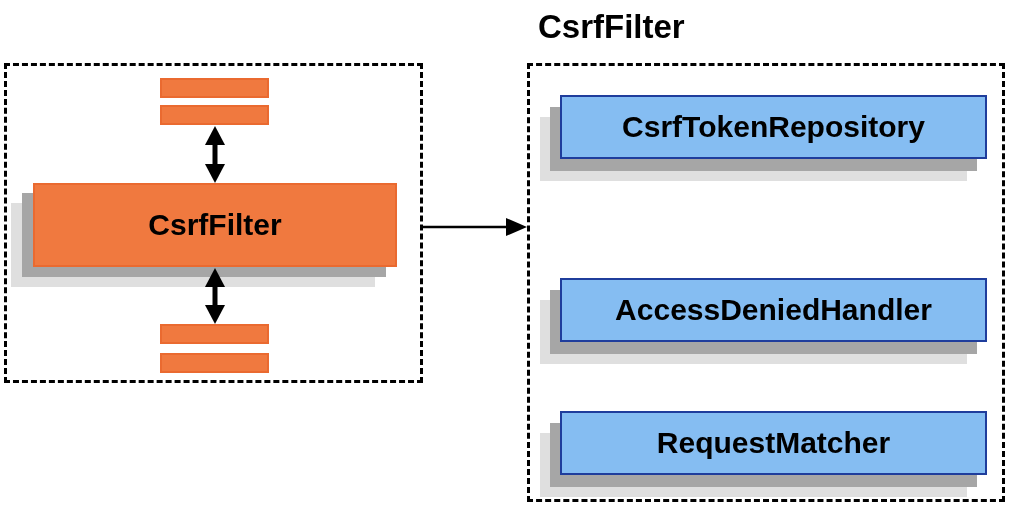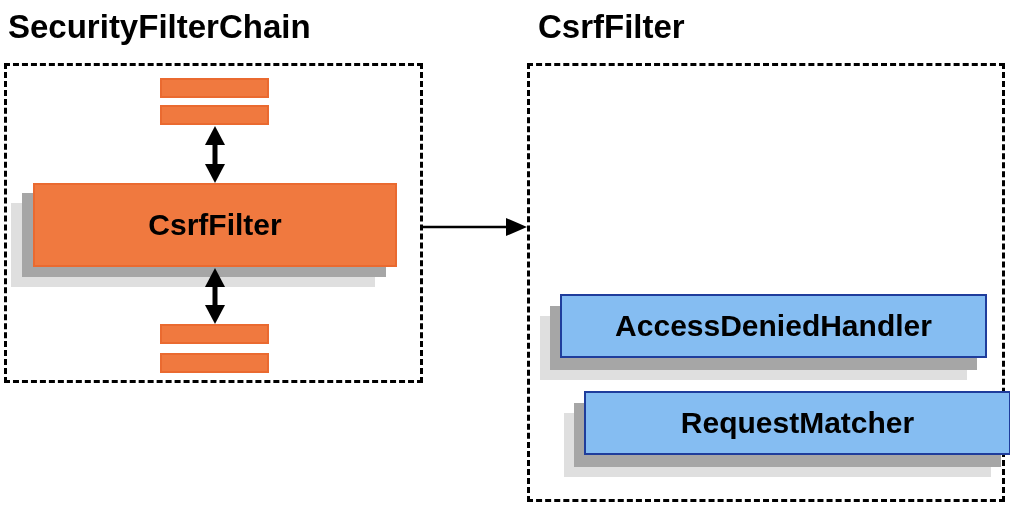--- a/index.html
+++ b/index.html
@@ -67,34 +67,33 @@
     position:absolute;
     left:560px;width:427px;height:64px;
     background:var(--blue-fill);
     border:2px solid var(--blue-border);
     box-sizing:border-box;
     box-shadow:-10px 12px 0 var(--shadow), -20px 22px 0 var(--shadow-light);
     display:flex;align-items:center;justify-content:center;
   }
   .comp-1{top:95px;}
   .comp-2{top:194px;}
-  .comp-3{top:294px;}
-  .comp-4{top:391px;margin-left:24px;}
+  .comp-3{top:278px;}
+  .comp-4{top:411px;}
   .arrow{position:absolute;}
   .v-arrow-top{left:203px;top:126px;}
   .v-arrow-bottom{left:203px;top:268px;}
   .h-arrow{left:423px;top:215px;}
   svg{display:block;}
 </style>
 </head>
 <body>
 
 <div class="canvas">
 
-  <div class="title title-left">SecurityFilterChain</div>
 
   <div class="title title-right">CsrfFilter</div>
 
   <div class="dashed-box left-dashed"></div>
 
   <div class="bar bar-1"></div>
   <div class="bar bar-2"></div>
 
   <div class="arrow v-arrow-top">
     <svg width="24" height="57" viewBox="0 0 24 57">
@@ -121,20 +120,23 @@
 
   <div class="arrow h-arrow">
     <svg width="105" height="24" viewBox="0 0 105 24">
       <line x1="0" y1="12" x2="84" y2="12" stroke="#000" stroke-width="2.5"></line>
       <polygon points="104,12 83,3 83,21" fill="#000"></polygon>
     </svg>
   </div>
 
   <div class="dashed-box right-dashed"></div>
 
+  <div class="component-box comp-1">
+    <span class="box-label">CsrfTokenRepository</span>
+  </div>
 
 
   <div class="component-box comp-3">
     <span class="box-label">AccessDeniedHandler</span>
   </div>
 
   <div class="component-box comp-4">
     <span class="box-label">RequestMatcher</span>
   </div>
 

